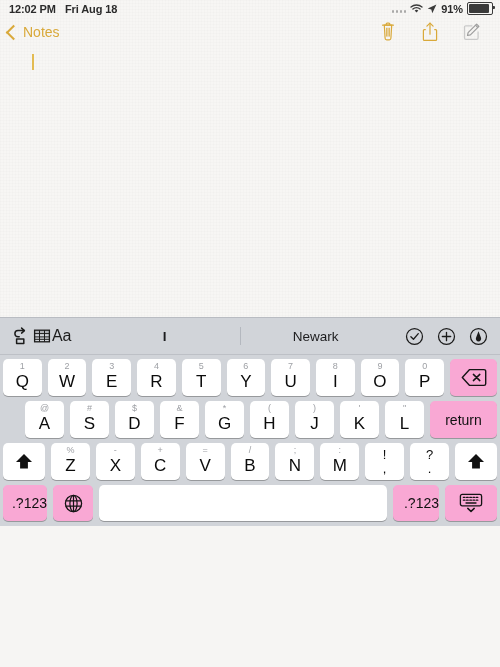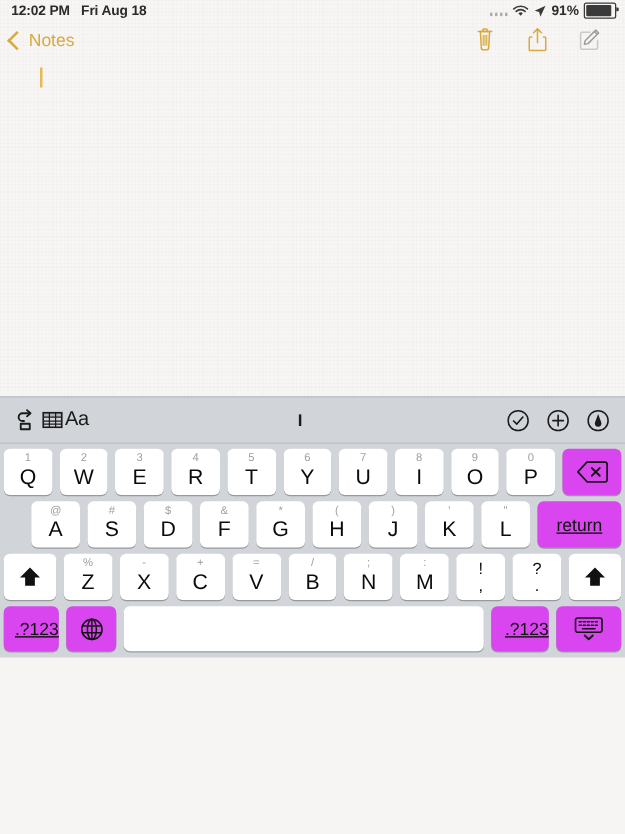--- a/index.html
+++ b/index.html
@@ -183,23 +183,22 @@
   .key .hint {
     position: absolute;
     top: 3px;
     left: 0; right: 0;
     text-align: center;
     font-size: 9px;
     color: #9ea0a5;
     line-height: 1;
   }
   .key.dark {
-    background: #d946ef;
+    background: #f9a8d4;
     box-shadow: 0 1px 0 rgba(0,0,0,0.28);
-    text-decoration: underline;
   }
   .key.dark .main { color: #111; }
   .key.stack { }
   .key.stack .up {
     position: absolute; top: 5px; left: 0; right: 0;
     text-align: center; font-size: 13px; color: #0b0b0b; line-height: 1;
   }
   .key.stack .lo {
     position: absolute; bottom: 5px; left: 0; right: 0;
     text-align: center; font-size: 13px; color: #0b0b0b; line-height: 1;
@@ -294,20 +293,21 @@
           <rect x="2.6" y="4.2" width="14.8" height="11.6" fill="none" stroke="#1b1b1b" stroke-width="1.3"></rect>
           <path d="M2.6 7.6 H17.4 M2.6 10.9 H17.4 M2.6 13.3 H17.4" stroke="#1b1b1b" stroke-width="1"></path>
           <path d="M7.5 4.2 V15.8 M12.5 4.2 V15.8" stroke="#1b1b1b" stroke-width="1"></path>
           <rect x="2.6" y="4.2" width="14.8" height="3.4" fill="#1b1b1b" opacity="0.18"></rect>
         </svg>
         <span class="tb-aa">Aa</span>
       </div>
 
       <div class="predictions">
         <div class="pred bold">I</div>
+        <div class="pred">Newark</div>
       </div>
 
       <div class="tb-right">
         <svg class="tb-circ" viewBox="0 0 20 20">
           <circle cx="10" cy="10" r="8.4" fill="none" stroke="#1b1b1b" stroke-width="1.3"></circle>
           <path d="M6.2 10.3 L8.9 12.9 L14.0 7.0" fill="none" stroke="#1b1b1b" stroke-width="1.4" stroke-linecap="round" stroke-linejoin="round"></path>
         </svg>
         <svg class="tb-circ" viewBox="0 0 20 20">
           <circle cx="10" cy="10" r="8.4" fill="none" stroke="#1b1b1b" stroke-width="1.3"></circle>
           <path d="M10 5.6 V14.4 M5.6 10 H14.4" stroke="#1b1b1b" stroke-width="1.4" stroke-linecap="round"></path>

